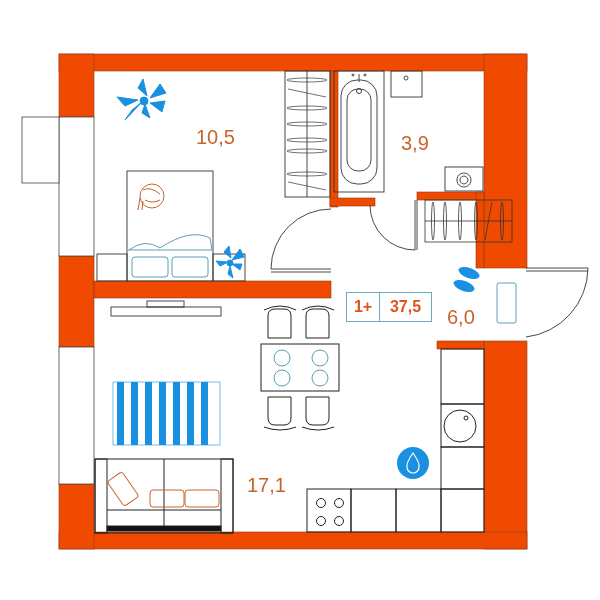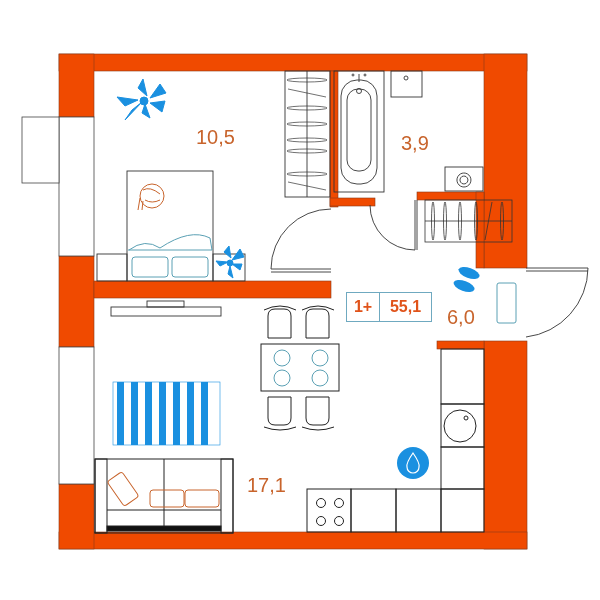--- a/index.html
+++ b/index.html
@@ -200,14 +200,14 @@
   </g>
 
   <text class="area-label" x="196" y="144">10,5</text>
   <text class="area-label" x="401" y="150">3,9</text>
   <text class="area-label" x="447" y="324">6,0</text>
   <text class="area-label" x="247" y="492">17,1</text>
 </svg>
 
 <div class="badge">
   <span class="rooms">1+</span>
-  <span class="total">55,1</span>
+  <span class="total">37,5</span>
 </div>
 
 </body></html>

